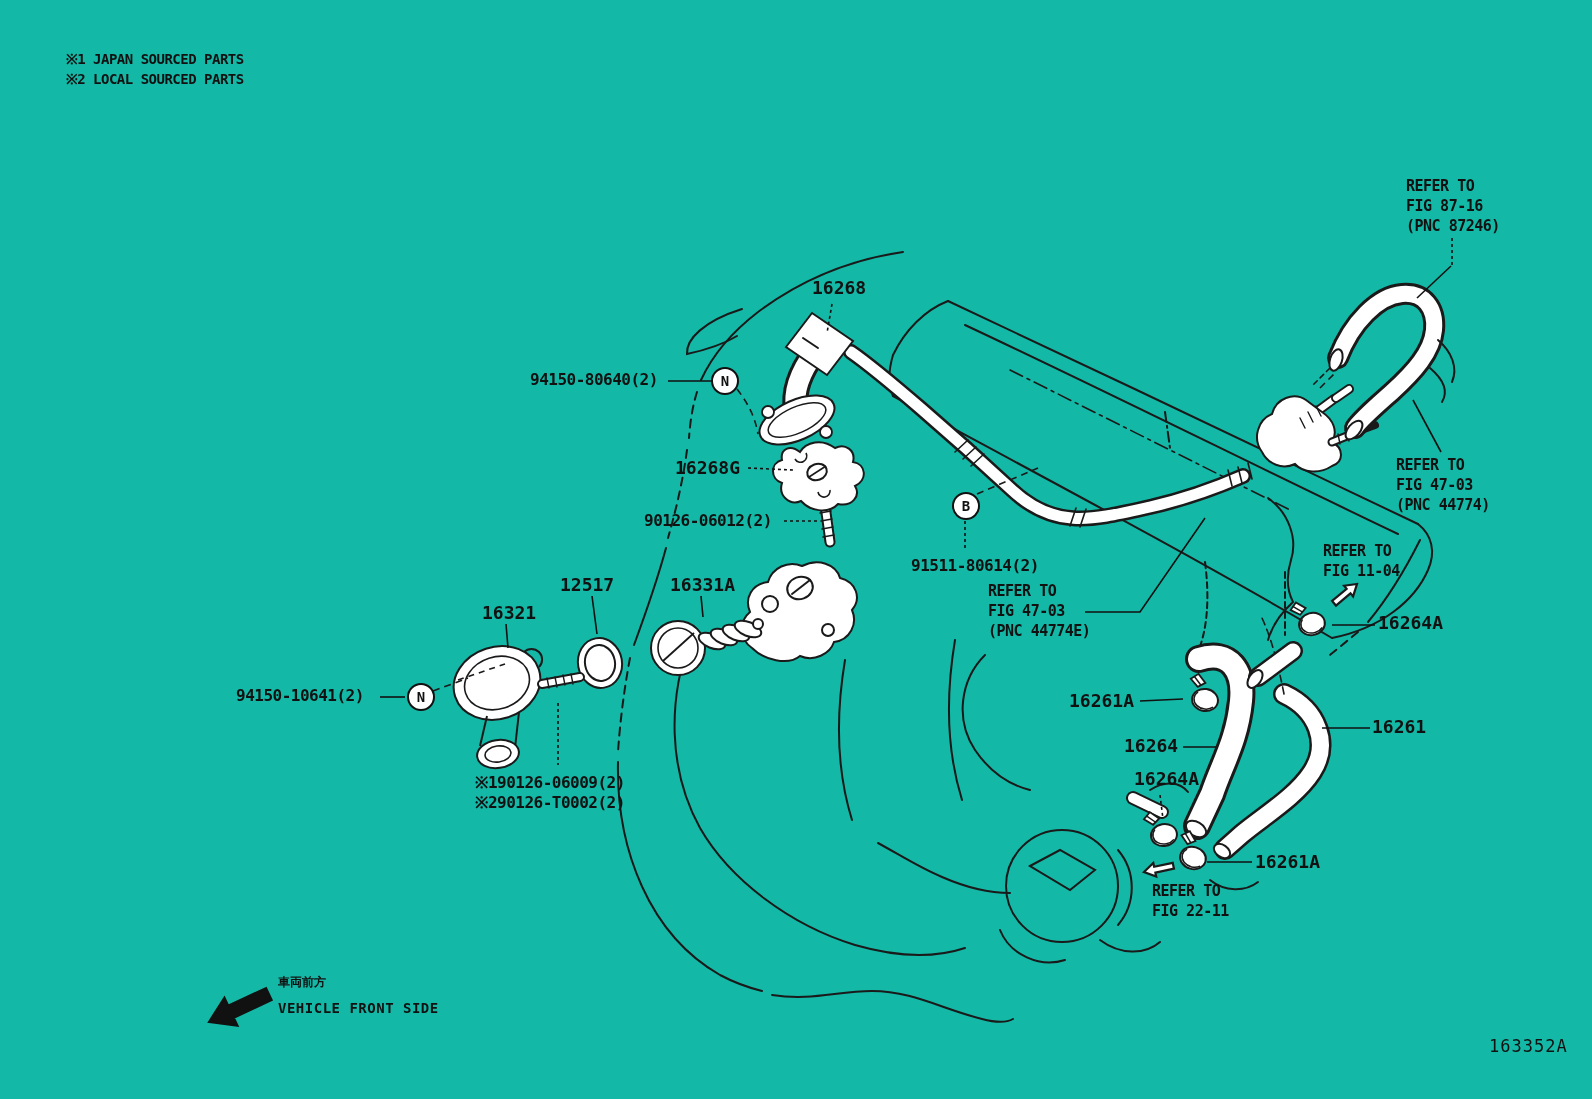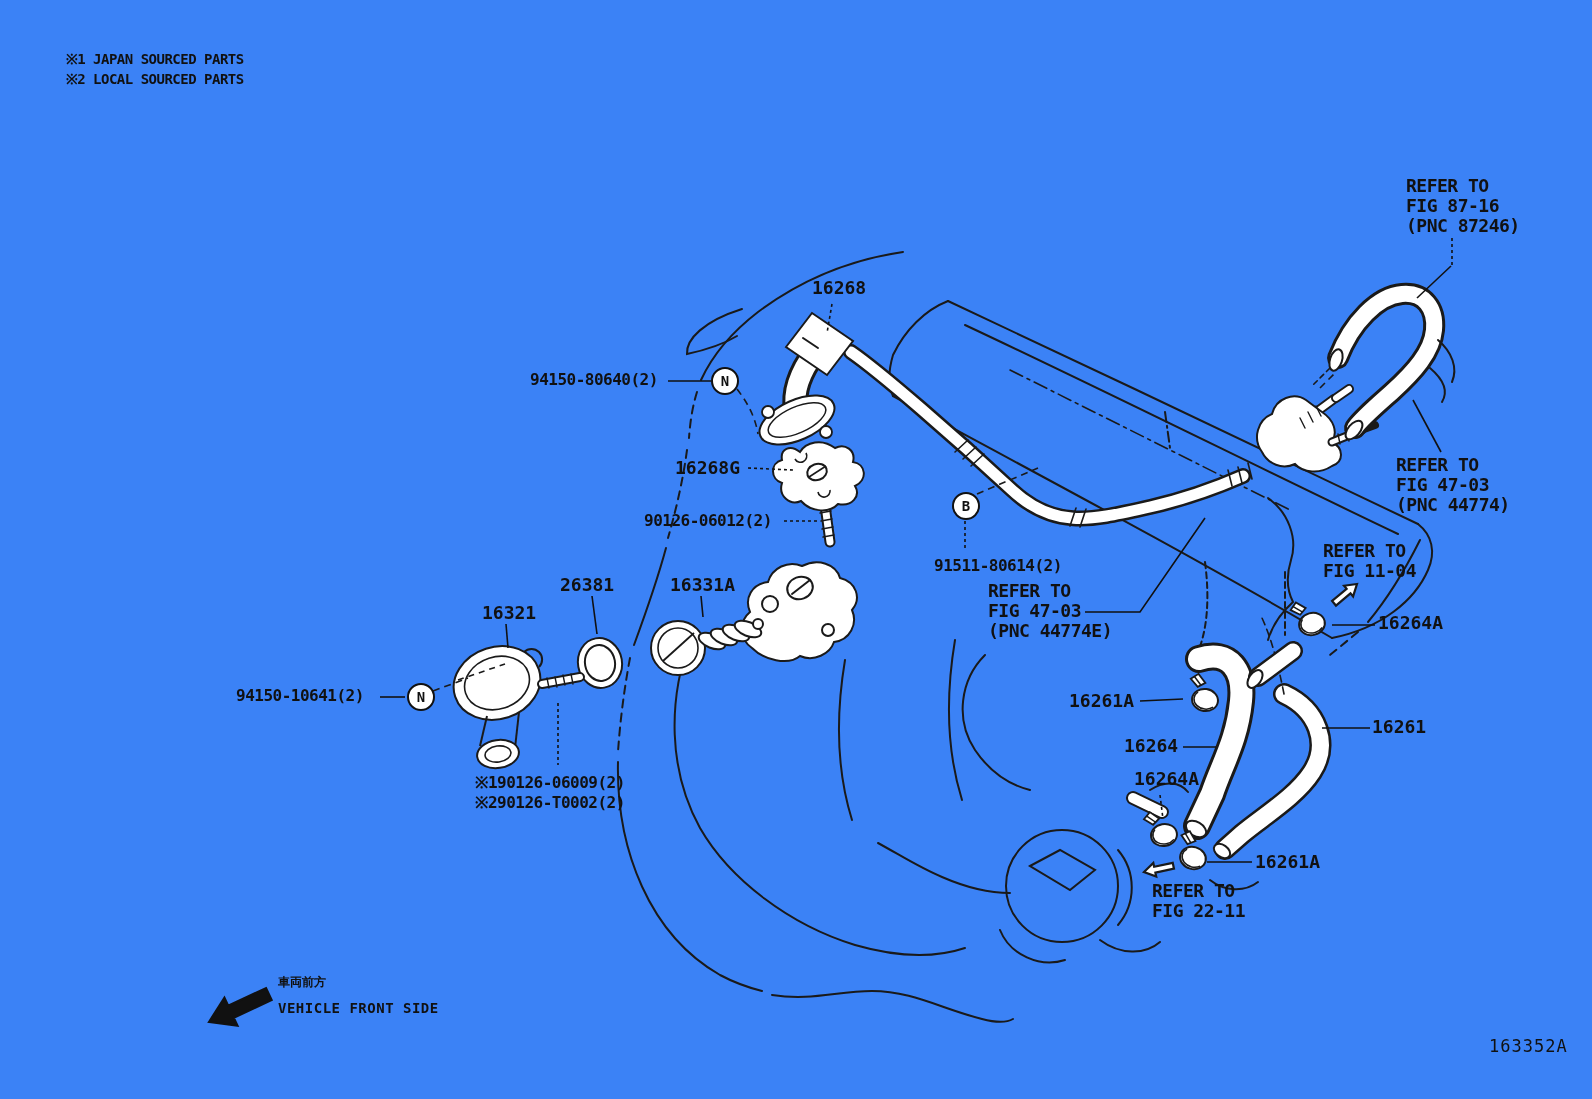--- a/index.html
+++ b/index.html
@@ -1,22 +1,22 @@
 <!DOCTYPE html>
 <html><head>
 <meta charset="utf-8">
 <style>
   html,body{margin:0;padding:0;background:#ffffff;}
-  .stage{position:relative;width:1592px;height:1099px;background:#3b82f6;overflow:hidden;
+  .stage{position:relative;width:1592px;height:1099px;background:#14b8a6;overflow:hidden;
          font-family:"DejaVu Sans Mono","Liberation Mono",monospace;color:#111;}
   .stage svg{position:absolute;left:0;top:0;}
   .lbl{position:absolute;white-space:pre;font-weight:700;color:#111;}
   .plabel-lg{font-size:18px;letter-spacing:0px;}
   .plabel-sm{font-size:16px;letter-spacing:-0.5px;}
-  .rlabel{font-size:18px;line-height:20px;letter-spacing:-0.5px;}
+  .rlabel{font-size:15px;line-height:20px;letter-spacing:-0.5px;}
   .note{font-size:14px;line-height:19px;letter-spacing:-0.5px;}
   .jp{font-size:12px;font-family:"DejaVu Sans","Liberation Sans",sans-serif;font-weight:700;}
   .en{font-size:14px;letter-spacing:0.5px;}
   .code{font-size:17px;font-weight:400;letter-spacing:1px;}
   .circ{position:absolute;width:24px;height:24px;border:2px solid #111;border-radius:50%;
         display:flex;align-items:center;justify-content:center;font-size:14px;font-weight:700;background:#fff;}
 </style>
 </head>
 <body>
 
@@ -247,22 +247,22 @@
   </g>
 </svg>
 
   <div class="lbl note" style="left:66px;top:50px;">※1 JAPAN SOURCED PARTS</div>
   <div class="lbl note" style="left:66px;top:70px;">※2 LOCAL SOURCED PARTS</div>
 
   <div class="lbl plabel-lg" style="left:812px;top:277px;">16268</div>
   <div class="lbl plabel-sm" style="left:530px;top:370px;">94150-80640(2)</div>
   <div class="lbl plabel-lg" style="left:675px;top:457px;text-align:right;">16268G</div>
   <div class="lbl plabel-sm" style="left:644px;top:511px;">90126-06012(2)</div>
-  <div class="lbl plabel-sm" style="left:911px;top:556px;margin-left:23px;">91511-80614(2)</div>
-  <div class="lbl plabel-lg" style="left:560px;top:574px;">26381</div>
+  <div class="lbl plabel-sm" style="left:911px;top:556px;">91511-80614(2)</div>
+  <div class="lbl plabel-lg" style="left:560px;top:574px;">12517</div>
   <div class="lbl plabel-lg" style="left:670px;top:574px;">16331A</div>
   <div class="lbl plabel-lg" style="left:482px;top:602px;">16321</div>
   <div class="lbl plabel-sm" style="left:236px;top:686px;">94150-10641(2)</div>
   <div class="lbl plabel-sm" style="left:475px;top:771px;">※190126-06009(2)</div>
   <div class="lbl plabel-sm" style="left:475px;top:791px;">※290126-T0002(2)</div>
   <div class="lbl plabel-lg" style="left:1378px;top:612px;">16264A</div>
   <div class="lbl plabel-lg" style="left:1069px;top:690px;">16261A</div>
   <div class="lbl plabel-lg" style="left:1124px;top:735px;">16264</div>
   <div class="lbl plabel-lg" style="left:1372px;top:716px;">16261</div>
   <div class="lbl plabel-lg" style="left:1134px;top:768px;">16264A</div>

